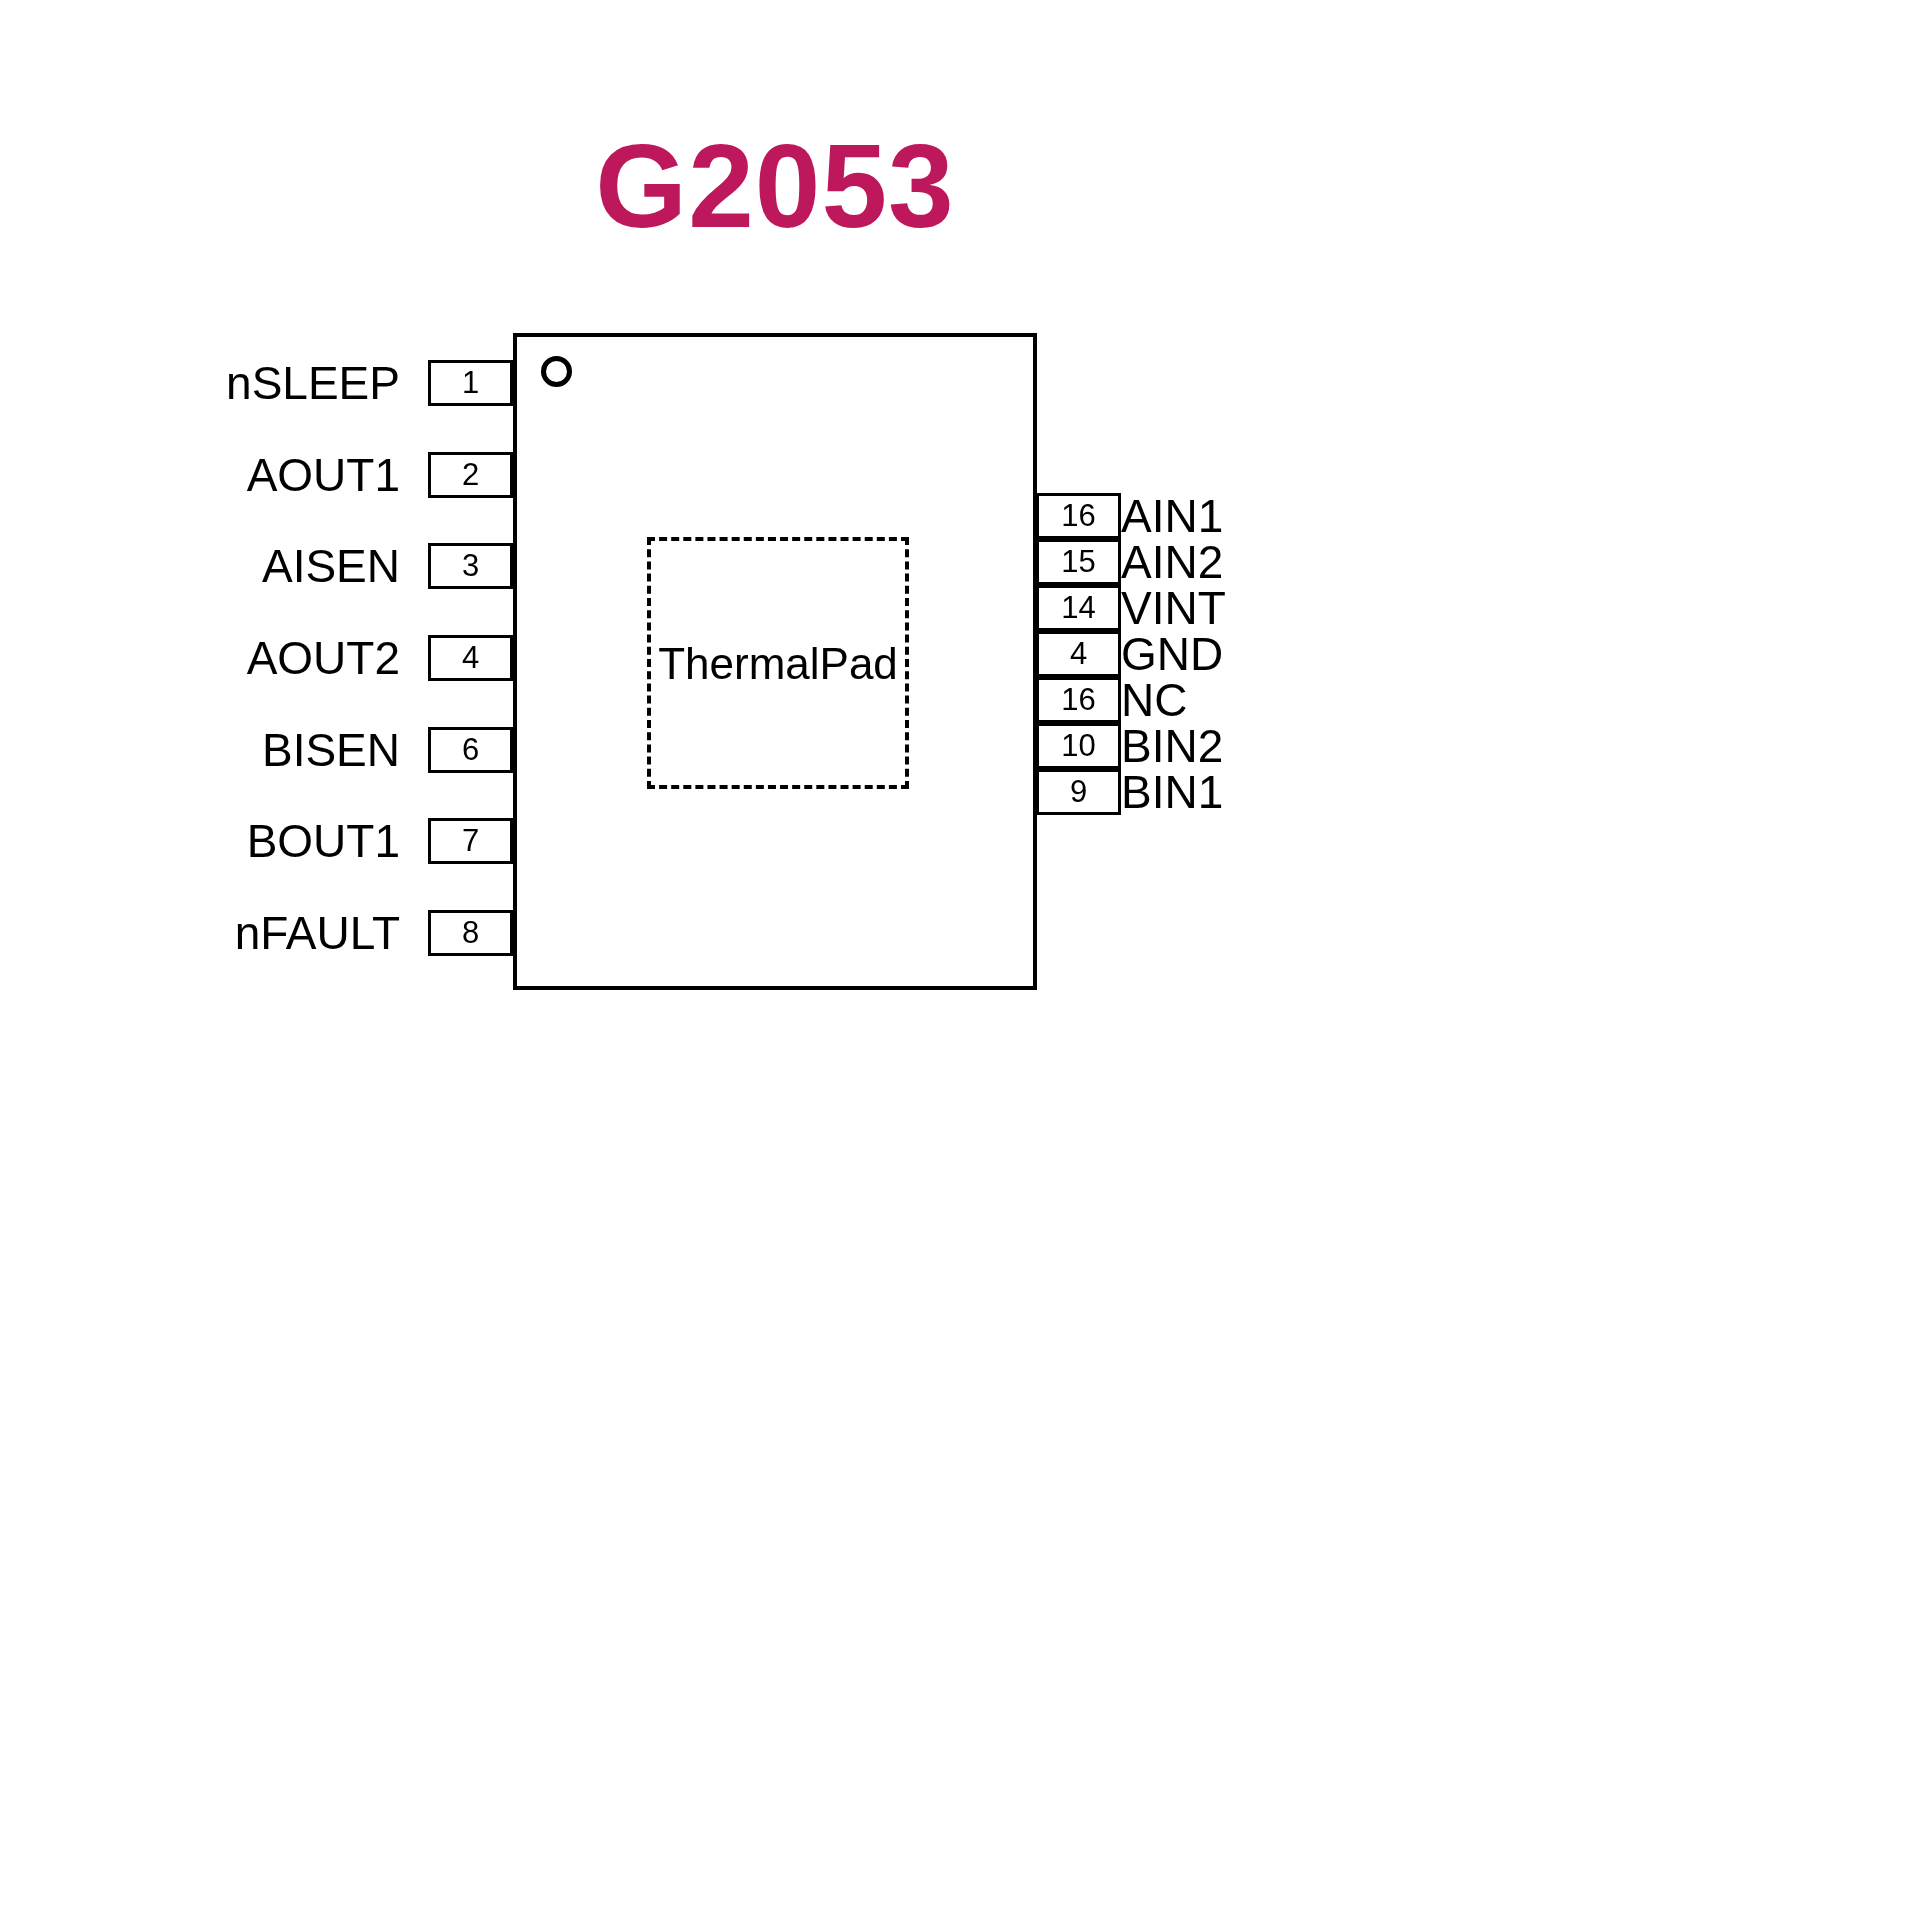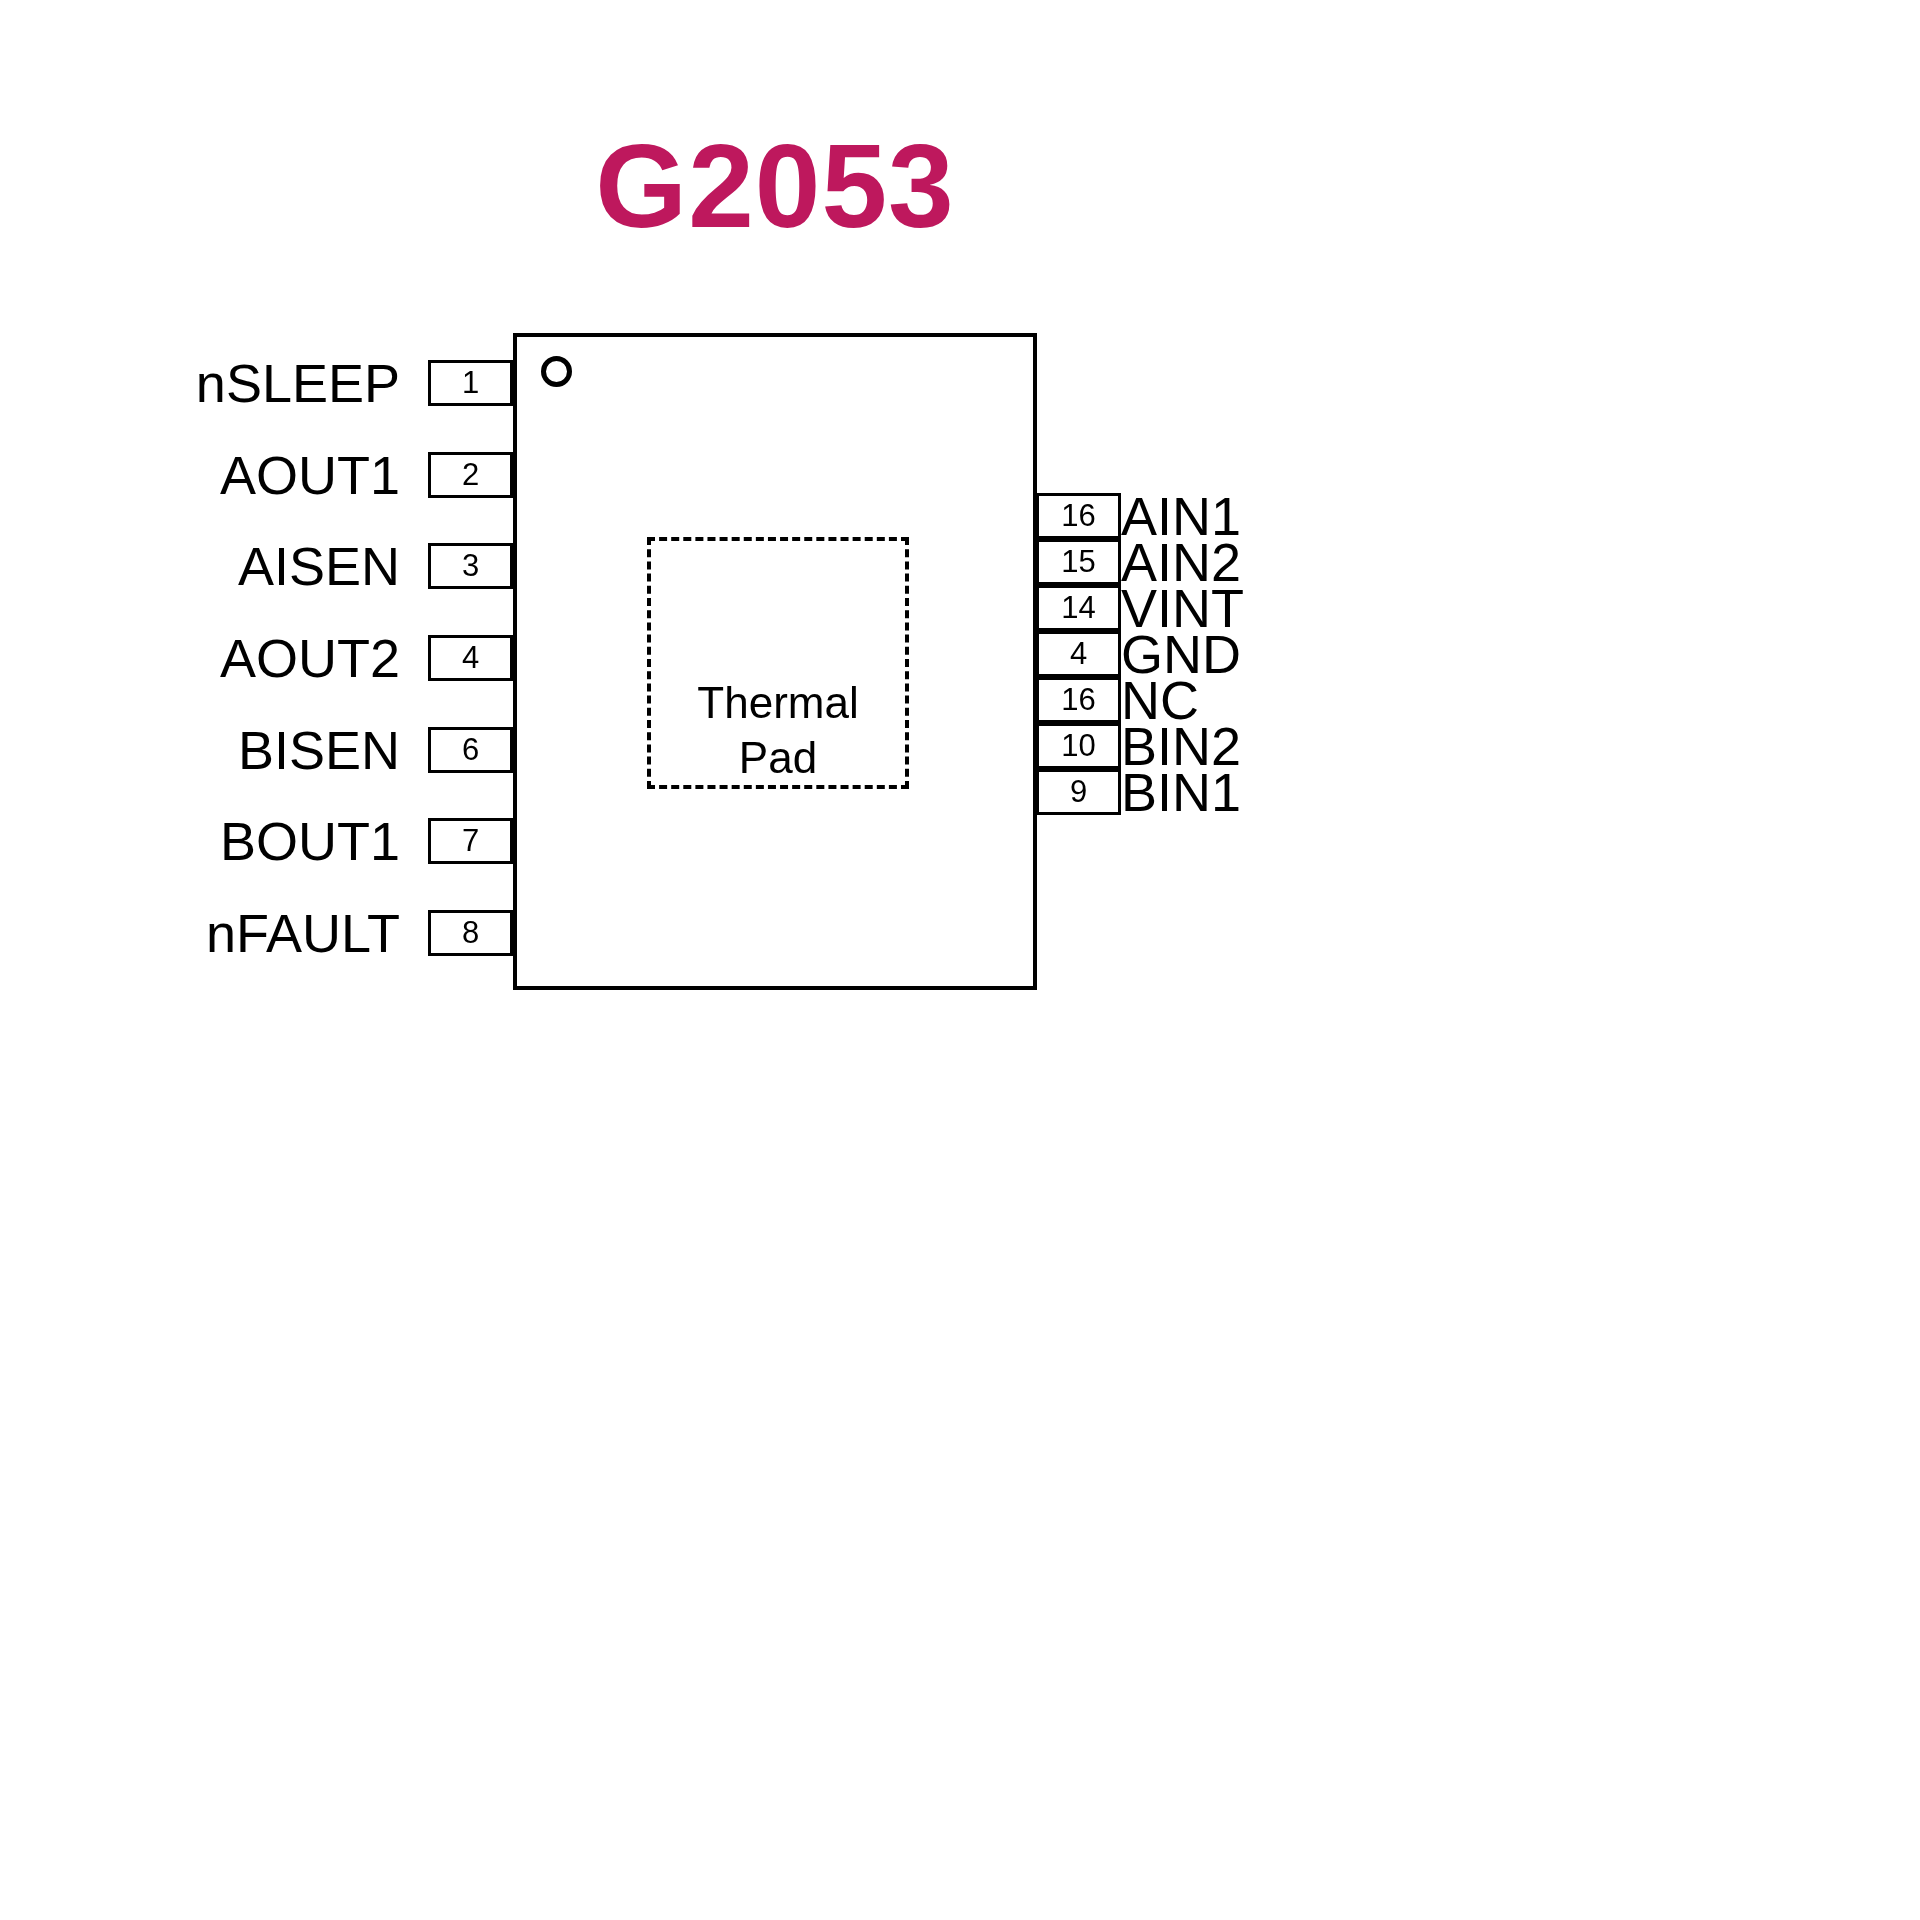--- a/index.html
+++ b/index.html
@@ -47,22 +47,22 @@
   }
 
   .thermal {
     position: absolute;
     left: 130px;
     top: 200px;
     width: 262px;
     height: 252px;
     border: 4px dashed #000;
     display: flex;
-    flex-direction: column;
-    justify-content: flex-end;
+    flex-direction: row;
+    justify-content: center;
     align-items: center;
     font-size: 44px;
     line-height: 1.25;
     color: #000;
   }
 
   .pins-left {
     position: absolute;
     left: 90px;
     top: 360px;
@@ -86,21 +86,21 @@
 
   .pin-row {
     display: flex;
     align-items: center;
     height: 46px;
   }
   .pin-row.left { justify-content: flex-end; }
   .pin-row.right { justify-content: flex-start; }
 
   .pin-label {
-    font-size: 54px;
+    font-size: 46px;
     color: #000;
     white-space: nowrap;
   }
   .pin-row.left .pin-label { margin-right: 28px; }
   .pin-row.right .pin-label { }
 
   .pin-box {
     flex: none;
     width: 85px;
     height: 46px;

